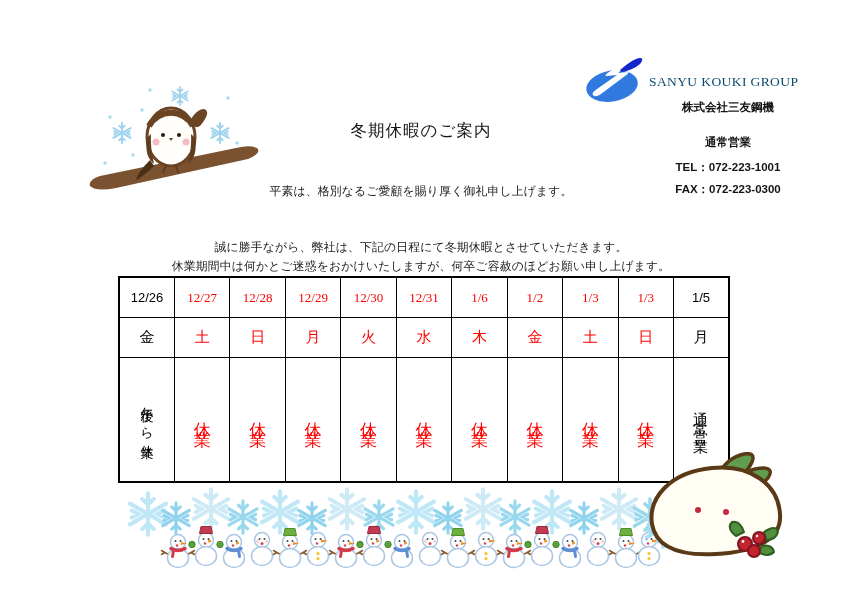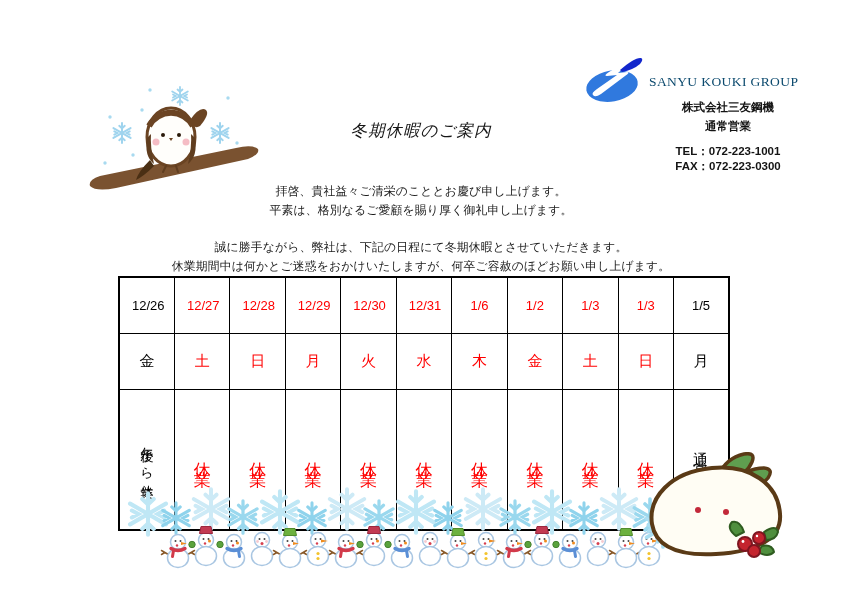--- a/index.html
+++ b/index.html
@@ -5,56 +5,56 @@
   html,body { margin:0; padding:0; background:#e8e8e8; }
   .page {
     position:relative; width:842px; height:595px; margin:0 auto;
     background:#ffffff; overflow:hidden;
     font-family:"Liberation Sans", sans-serif; color:#111;
   }
   
   .doc-title {
     position:absolute; top:120px; left:0; width:842px;
     text-align:center; font-size:16.5px; font-weight:500;
-    letter-spacing:1px; color:#161616;font-style:italic;
+    letter-spacing:1px; color:#161616;
   }
   .logo-svg { position:absolute; left:583px; top:56px; }
   .group-name {
     position:absolute; left:649px; top:74px;
     font-family:"Liberation Serif", serif;
     font-size:13.5px; color:#0c4a6e; letter-spacing:0.4px; white-space:nowrap;
   }
   .company-block {
     position:absolute; left:638px; top:100px; width:180px;
     text-align:center; font-size:11.5px; font-weight:bold; color:#141414;
   }
   .company-block div { white-space:nowrap; }
-  .cb-company { margin-bottom:4px; }
+  .cb-company { margin-bottom:20px; }
   .cb-office  { margin-bottom:10px; }
-  .cb-tel     {  }
+  .cb-tel     { margin-bottom:7px;  }
   
   .greeting {
     position:absolute; left:0; width:842px; text-align:center;
     font-size:11.8px; line-height:19px; color:#1a1a1a; letter-spacing:0.2px;
   }
   .greeting-1 { top:182px; }
   .greeting-2 { top:238px; }
   
   .table-wrap { position:absolute; left:118px; top:276px; }
   table.schedule {
     border-collapse:collapse; table-layout:fixed; width:612px;
     border:2px solid #000;
   }
   table.schedule td {
-    border:1.5px solid #000; text-align:center; vertical-align:middle; padding:12px;
+    border:1.5px solid #000; text-align:center; vertical-align:middle; padding:4px;
   }
   tr.row-dates td { height:31px; font-size:13px; font-weight:500; }
   tr.row-days  td { height:31px; font-size:15px; font-weight:500; }
   tr.row-status td { height:115px; }
-  .red   { color:#ff0000; }
+  .red   { color:#ff0000;font-family:Liberation Serif, serif; }
   .black { color:#000000; }
   .v-text {
     writing-mode:vertical-rl; text-orientation:upright;
     display:inline-block; line-height:1;
   }
   .status-holiday { font-size:17px; letter-spacing:9px; font-weight:500; }
   .status-first   { font-size:13px; letter-spacing:2px; }
   .status-last    { font-size:15px; letter-spacing:9px; }
   
   .deco-topleft  { position:absolute; left:86px;  top:76px;  }
@@ -118,21 +118,20 @@
   <div class="group-name">SANYU KOUKI GROUP</div>
 
   <div class="company-block">
     <div class="cb-company">株式会社三友鋼機</div>
     <div class="cb-office">通常営業</div>
     <div class="cb-tel">TEL：072-223-1001</div>
     <div class="cb-fax">FAX：072-223-0300</div>
   </div>
 
   <div class="greeting greeting-1">
-    <div>拝啓、貴社益々ご清栄のこととお慶び申し上げます。</div>
     <div>平素は、格別なるご愛顧を賜り厚く御礼申し上げます。</div>
   </div>
   <div class="greeting greeting-2">
     <div>誠に勝手ながら、弊社は、下記の日程にて冬期休暇とさせていただきます。</div>
     <div>休業期間中は何かとご迷惑をおかけいたしますが、何卒ご容赦のほどお願い申し上げます。</div>
   </div>
 
   <div class="table-wrap">
     <table class="schedule">
       <tbody>

